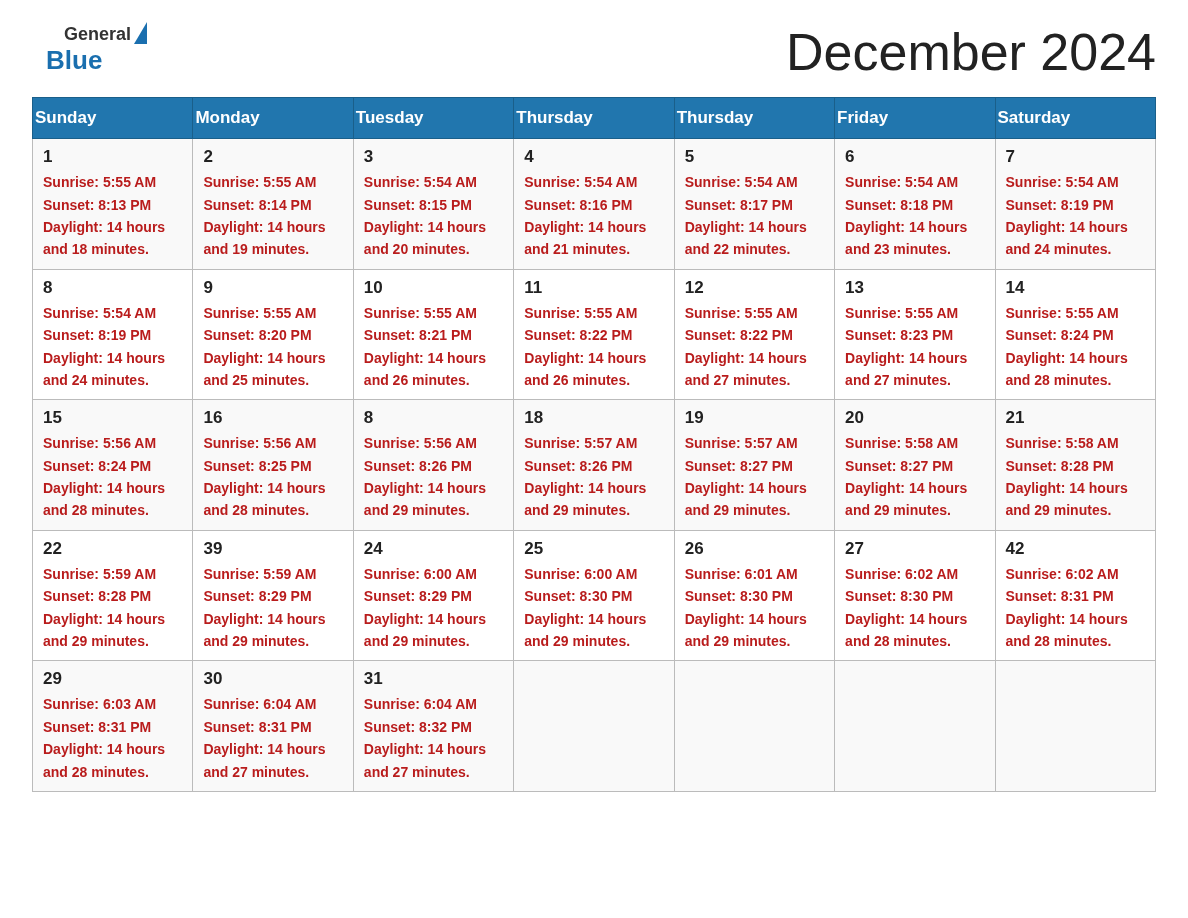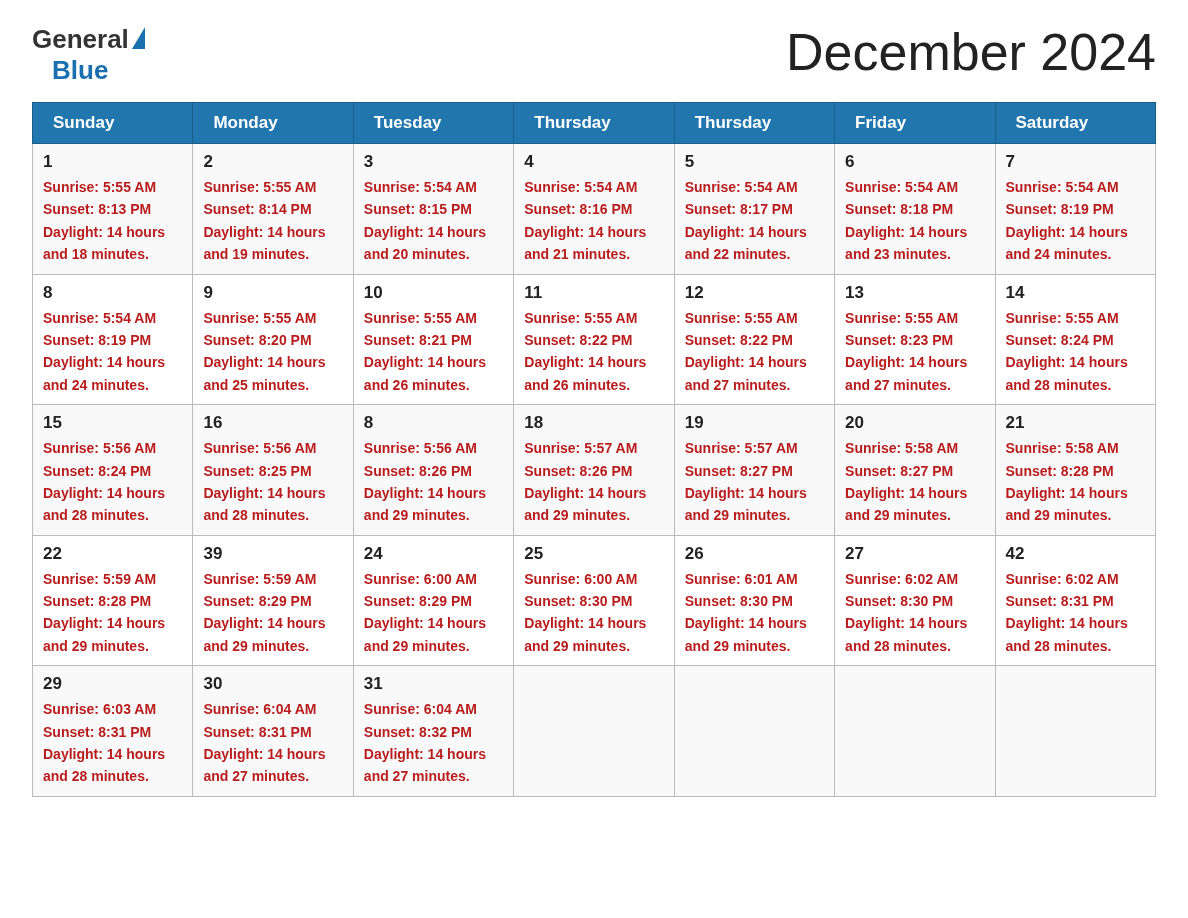--- a/index.html
+++ b/index.html
@@ -10,23 +10,24 @@
       width: 1188px;
       min-height: 918px;
     }
     .header {
       display: flex;
       justify-content: space-between;
       align-items: flex-start;
       margin-bottom: 16px;
     }
     .logo-text-general {
-      font-size: 26px;
+      font-size: 18px;
       font-weight: bold;
       color: #333;
+      margin-left: 32px;
     }
     .logo-text-blue {
       font-size: 26px;
       font-weight: bold;
       color: #1a6faf;
     }
     .title-block {
       text-align: right;
     }
     .month-title {
@@ -43,21 +44,21 @@
     .calendar-table {
       width: 100%;
       border-collapse: collapse;
       margin-top: 8px;
     }
     .calendar-table thead tr th {
       background-color: #2176ae;
       color: #fff;
       font-size: 17px;
       font-weight: 600;
-      padding: 10px 20px;
+      padding: 10px 2px;
       text-align: left;
       border: 1px solid #1a5f8a;
     }
     .calendar-table tbody tr td {
       vertical-align: top;
       padding: 8px 10px;
       border: 1px solid #bbb;
       font-size: 13.5px;
       color: #333;
       min-width: 140px;
@@ -107,21 +108,21 @@
   </style>
 </head>
 <body>
 
 <div class="header">
   <div class="logo-wrapper">
     <div class="logo-row">
       <span class="logo-text-general">General</span>
       <span class="triangle-icon"></span>
     </div>
-    <span class="logo-text-blue" style="margin-left:20px;">Blue</span>
+    <span class="logo-text-blue" style="margin-left:14px;">Blue</span>
   </div>
   <div class="title-block">
     <div class="month-title">December 2024</div>
   </div>
 </div>
 
 <table class="calendar-table">
   <thead>
     <tr>
     <th>Sunday</th>

